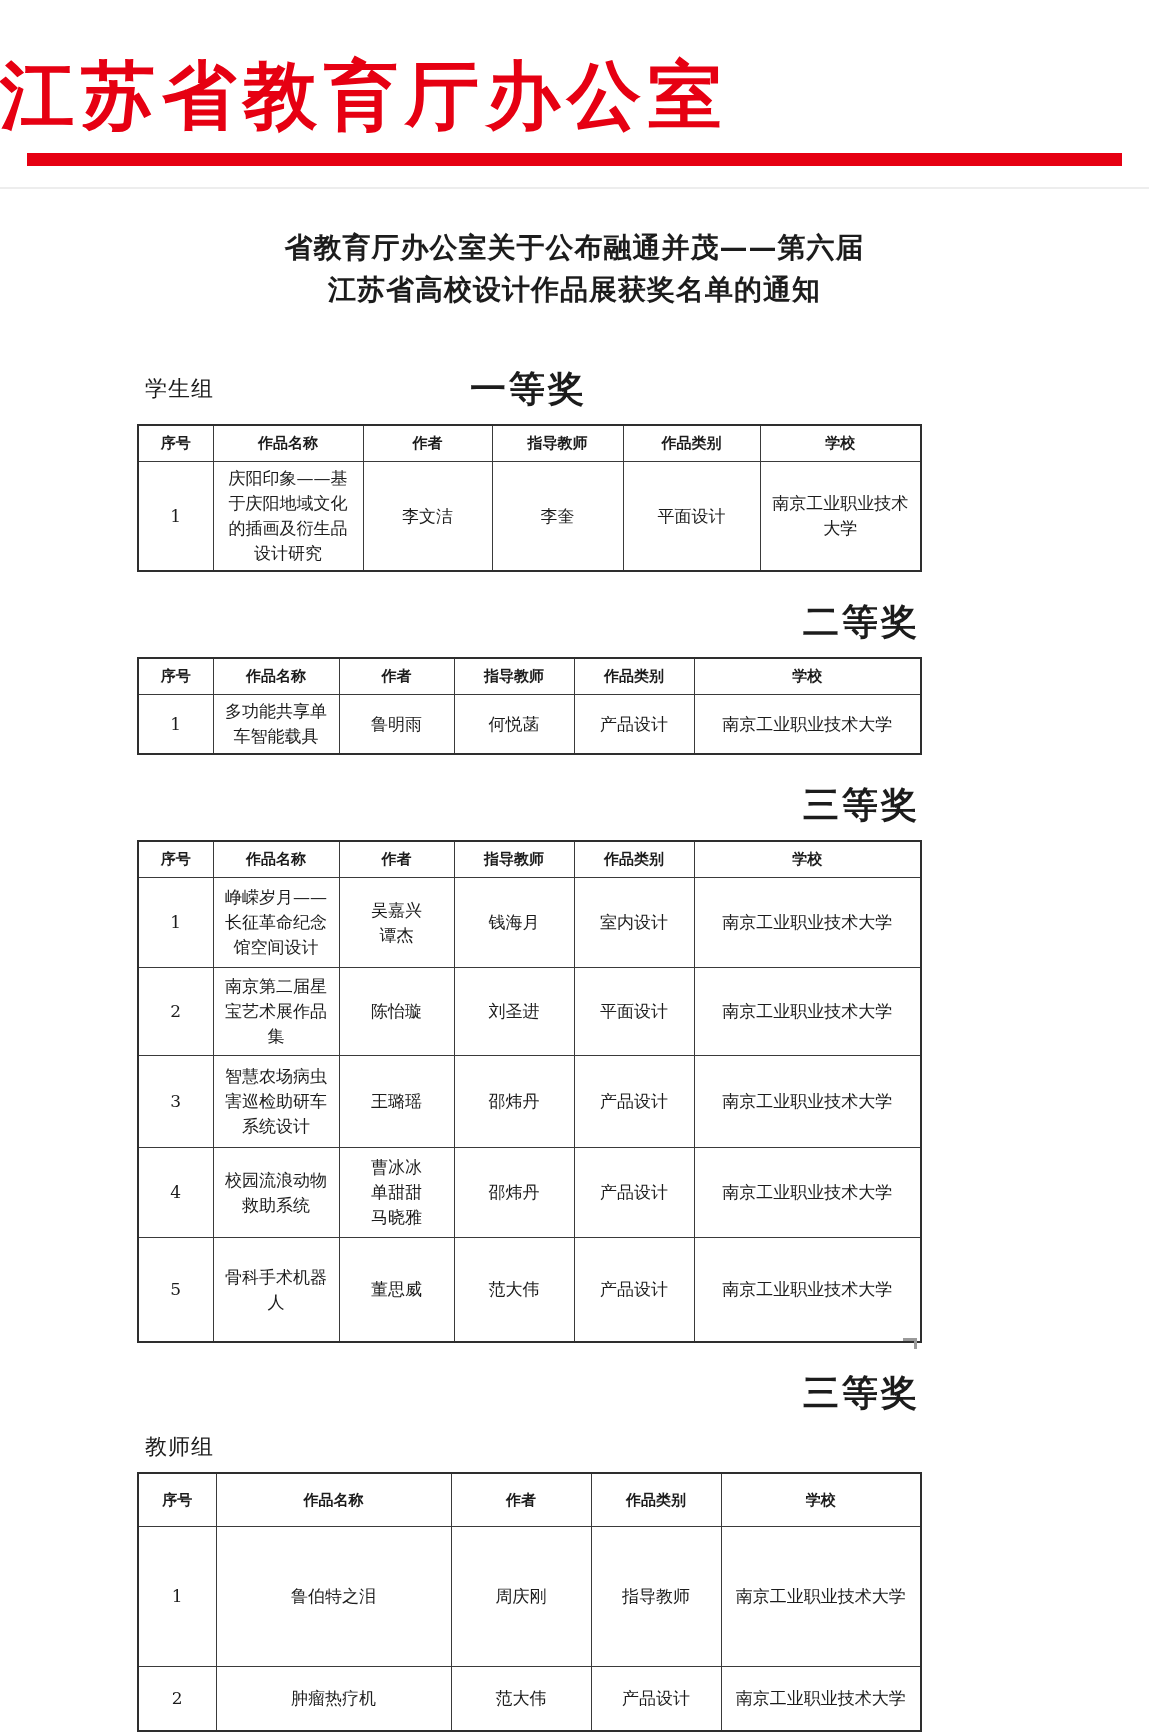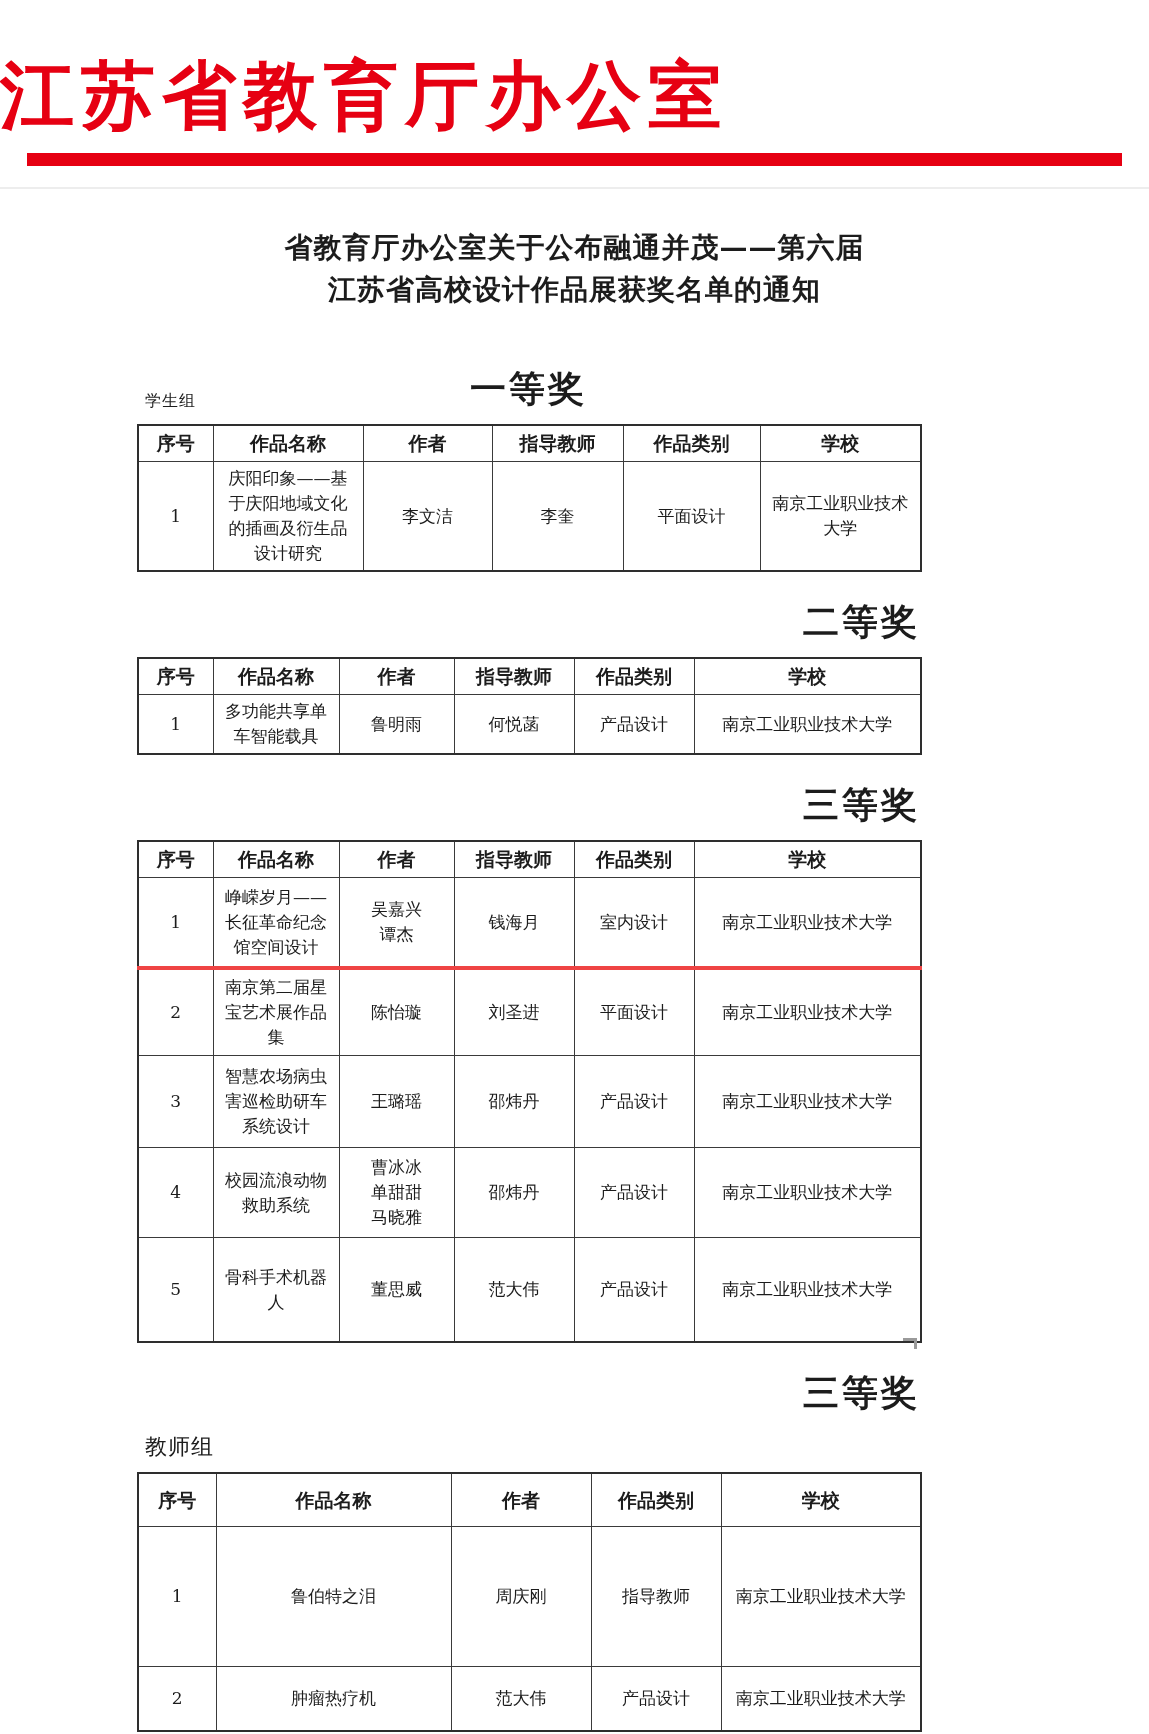--- a/index.html
+++ b/index.html
@@ -53,22 +53,22 @@
   }
   .prize-heading {
     font-size: 36px;
     font-weight: bold;
     letter-spacing: 3px;
     font-family: "DejaVu Sans", "Liberation Sans", sans-serif;
   }
   .group-label {
     position: absolute;
     left: 8px;
-    bottom: 2px;
-    font-size: 16px;
+    bottom: 10px;
+    font-size: 22px;
     letter-spacing: 1px;
     font-family: "DejaVu Sans", "Liberation Sans", sans-serif;
     text-align: center;
   }
   .group-label-block {
     margin: 14px 0 4px 8px;
     font-size: 22px;
     letter-spacing: 1px;
     text-align: left;
     font-family: "DejaVu Sans", "Liberation Sans", sans-serif;
@@ -83,36 +83,36 @@
   table.award th, table.award td {
     border: 1px solid var(--line);
     text-align: center;
     vertical-align: middle;
     padding: 4px 8px;
     font-size: 17px;
     line-height: 25px;
     word-break: break-all;
   }
   table.award th {
-    font-size: 19px;
+    font-size: 15px;
     font-weight: bold;
     padding: 5px 4px;
   }
   .cell-author, .cell-advisor { white-space: pre-line; }
   .t1 th { height: 36px; }
   .t1 td { height: 102px; }
   .t2 th { height: 34px; }
   .t2 td { height: 56px; }
   .t3 th { height: 34px; }
   .t3 tr.r1 td { height: 90px; }
   .t3 tr.r2 td { height: 88px; }
   .t3 tr.r3 td { height: 92px; }
   .t3 tr.r4 td { height: 90px; }
   .t3 tr.r5 td { height: 104px; }
-  .t3 tr.soft-top td { border-top: 4px solid #ef4444; }
+  .t3 tr.soft-top td { border-top: 1px solid #ef4444; }
   .t4 { margin-top: 2px; }
   .t4 th { height: 54px; font-size: 20px; }
   .t4 tr.r1 td { height: 140px; }
   .t4 tr.r2 td { height: 64px; }
   .heading-solo { margin-top: 26px; text-align: right; }
   .artifact-tick {
     position: absolute;
     left: 903px;
     top: 1338px;
     width: 14px;

